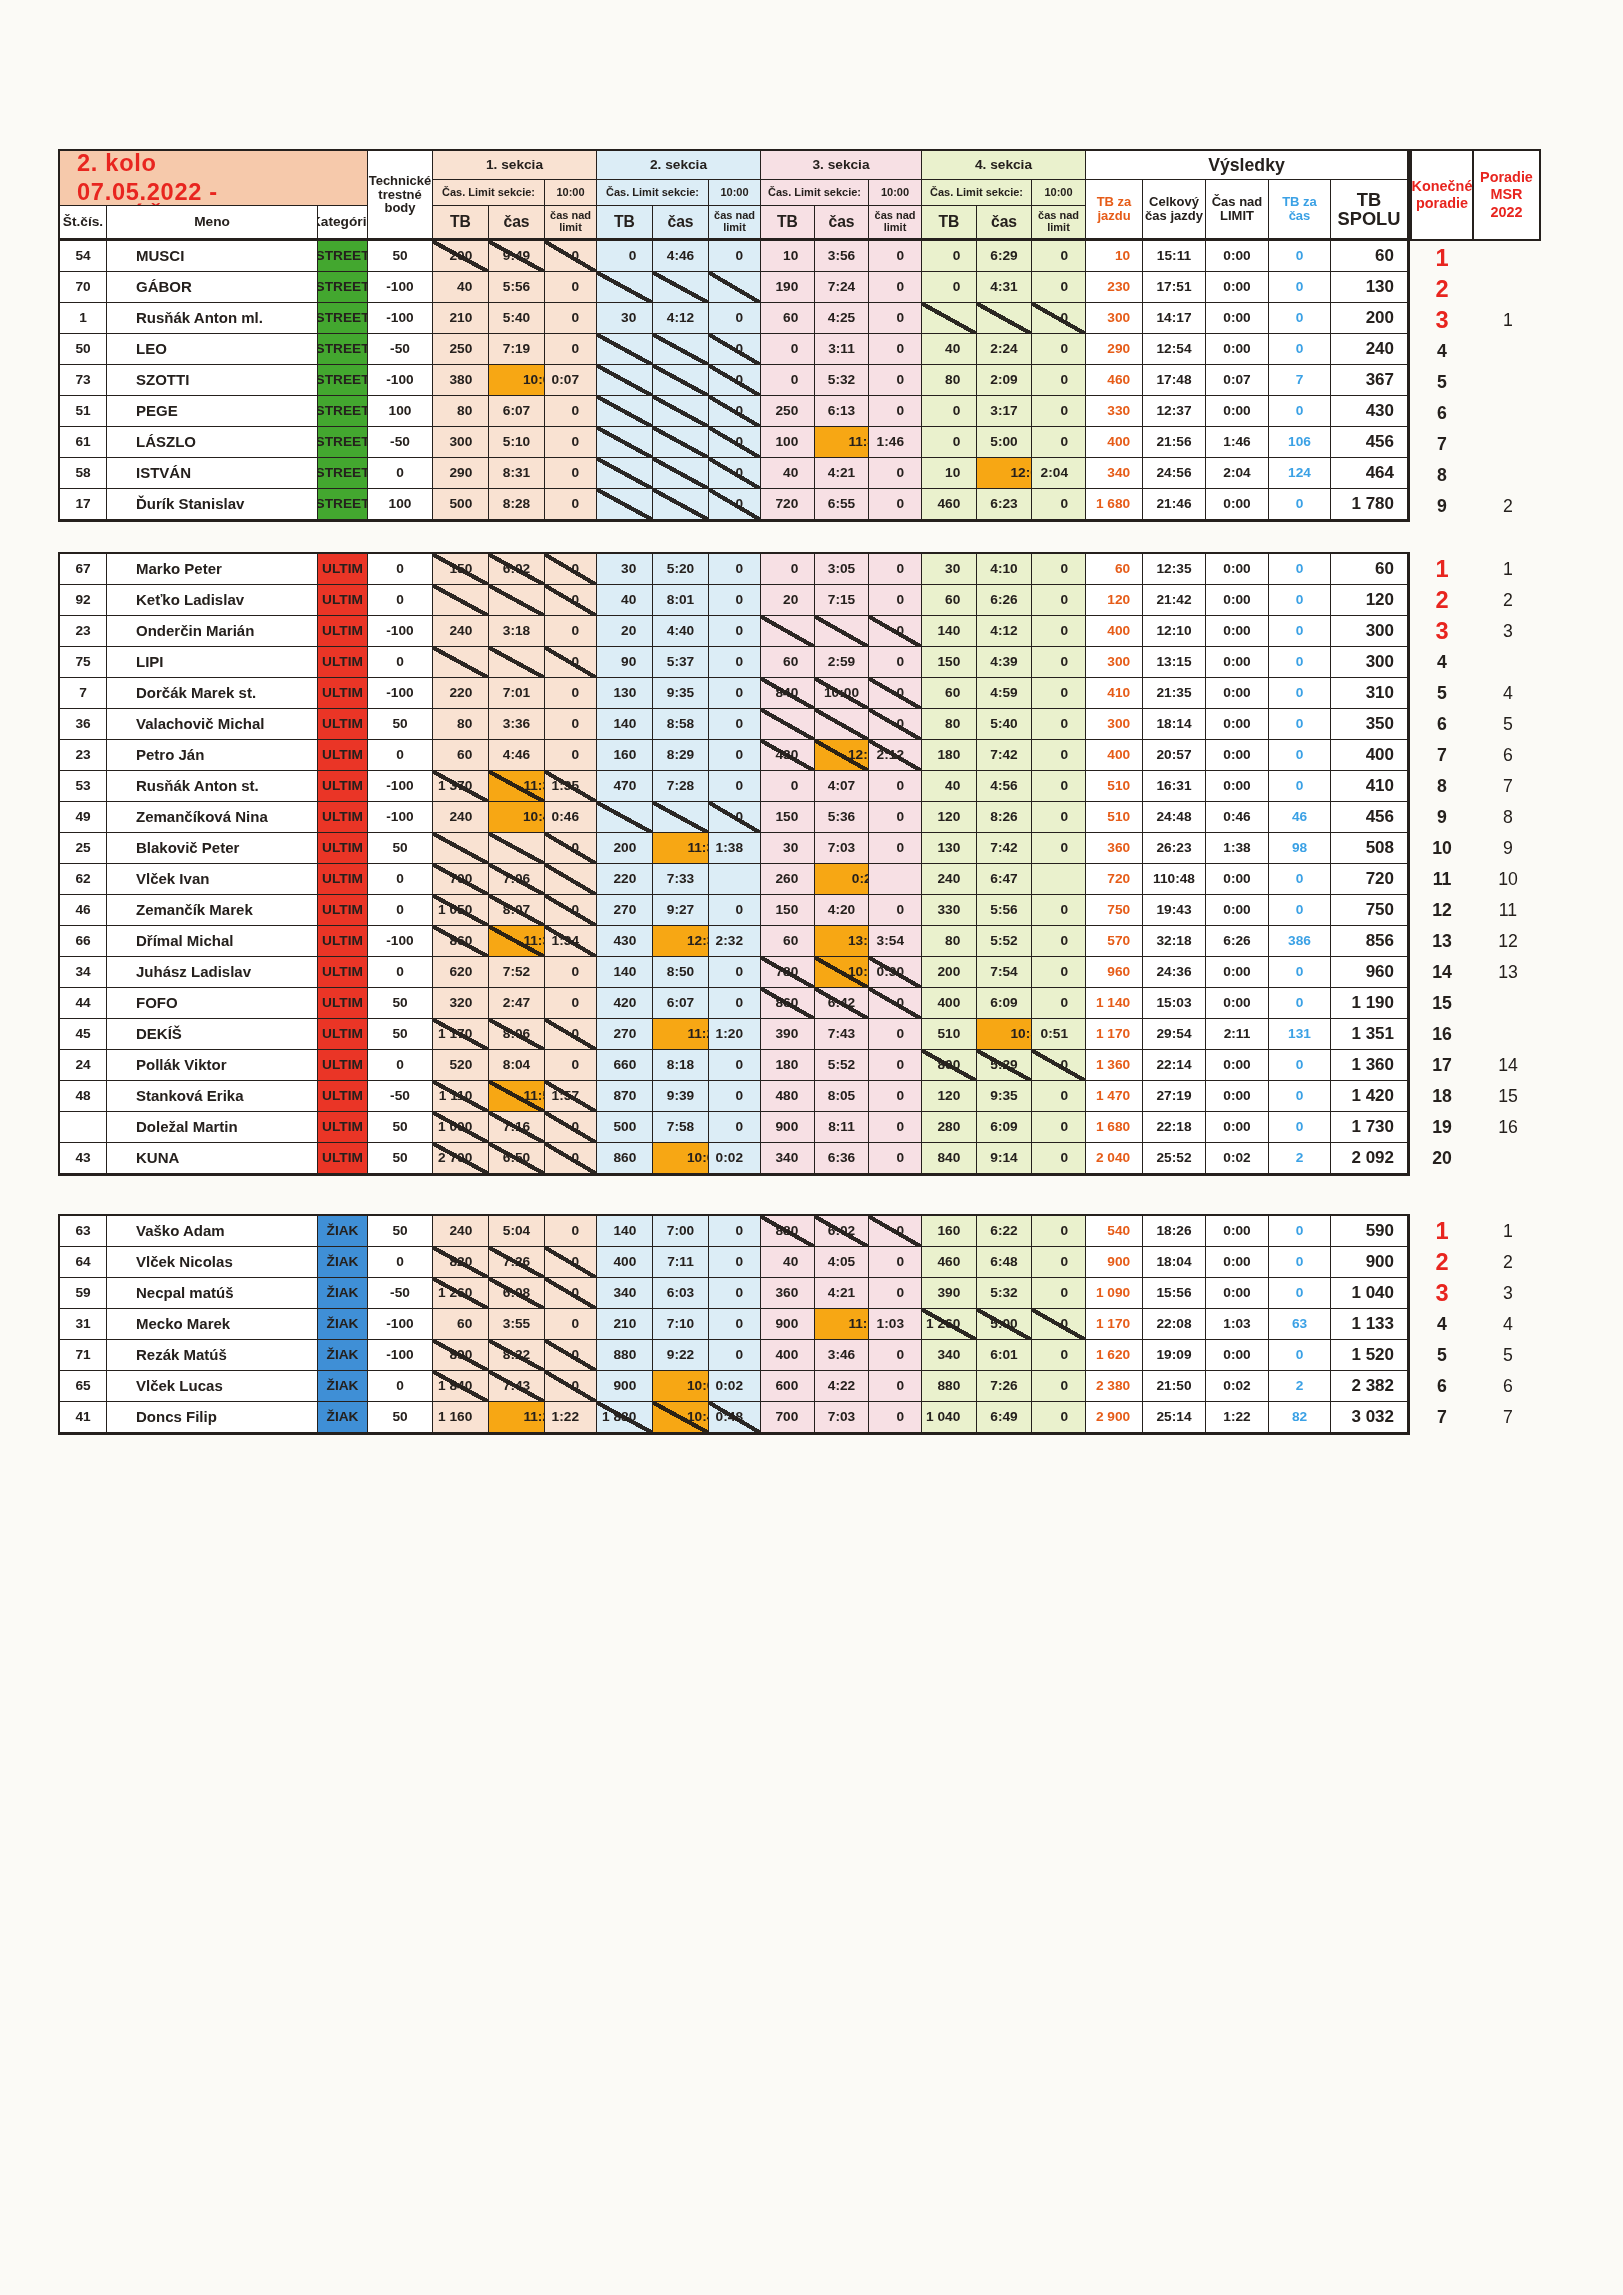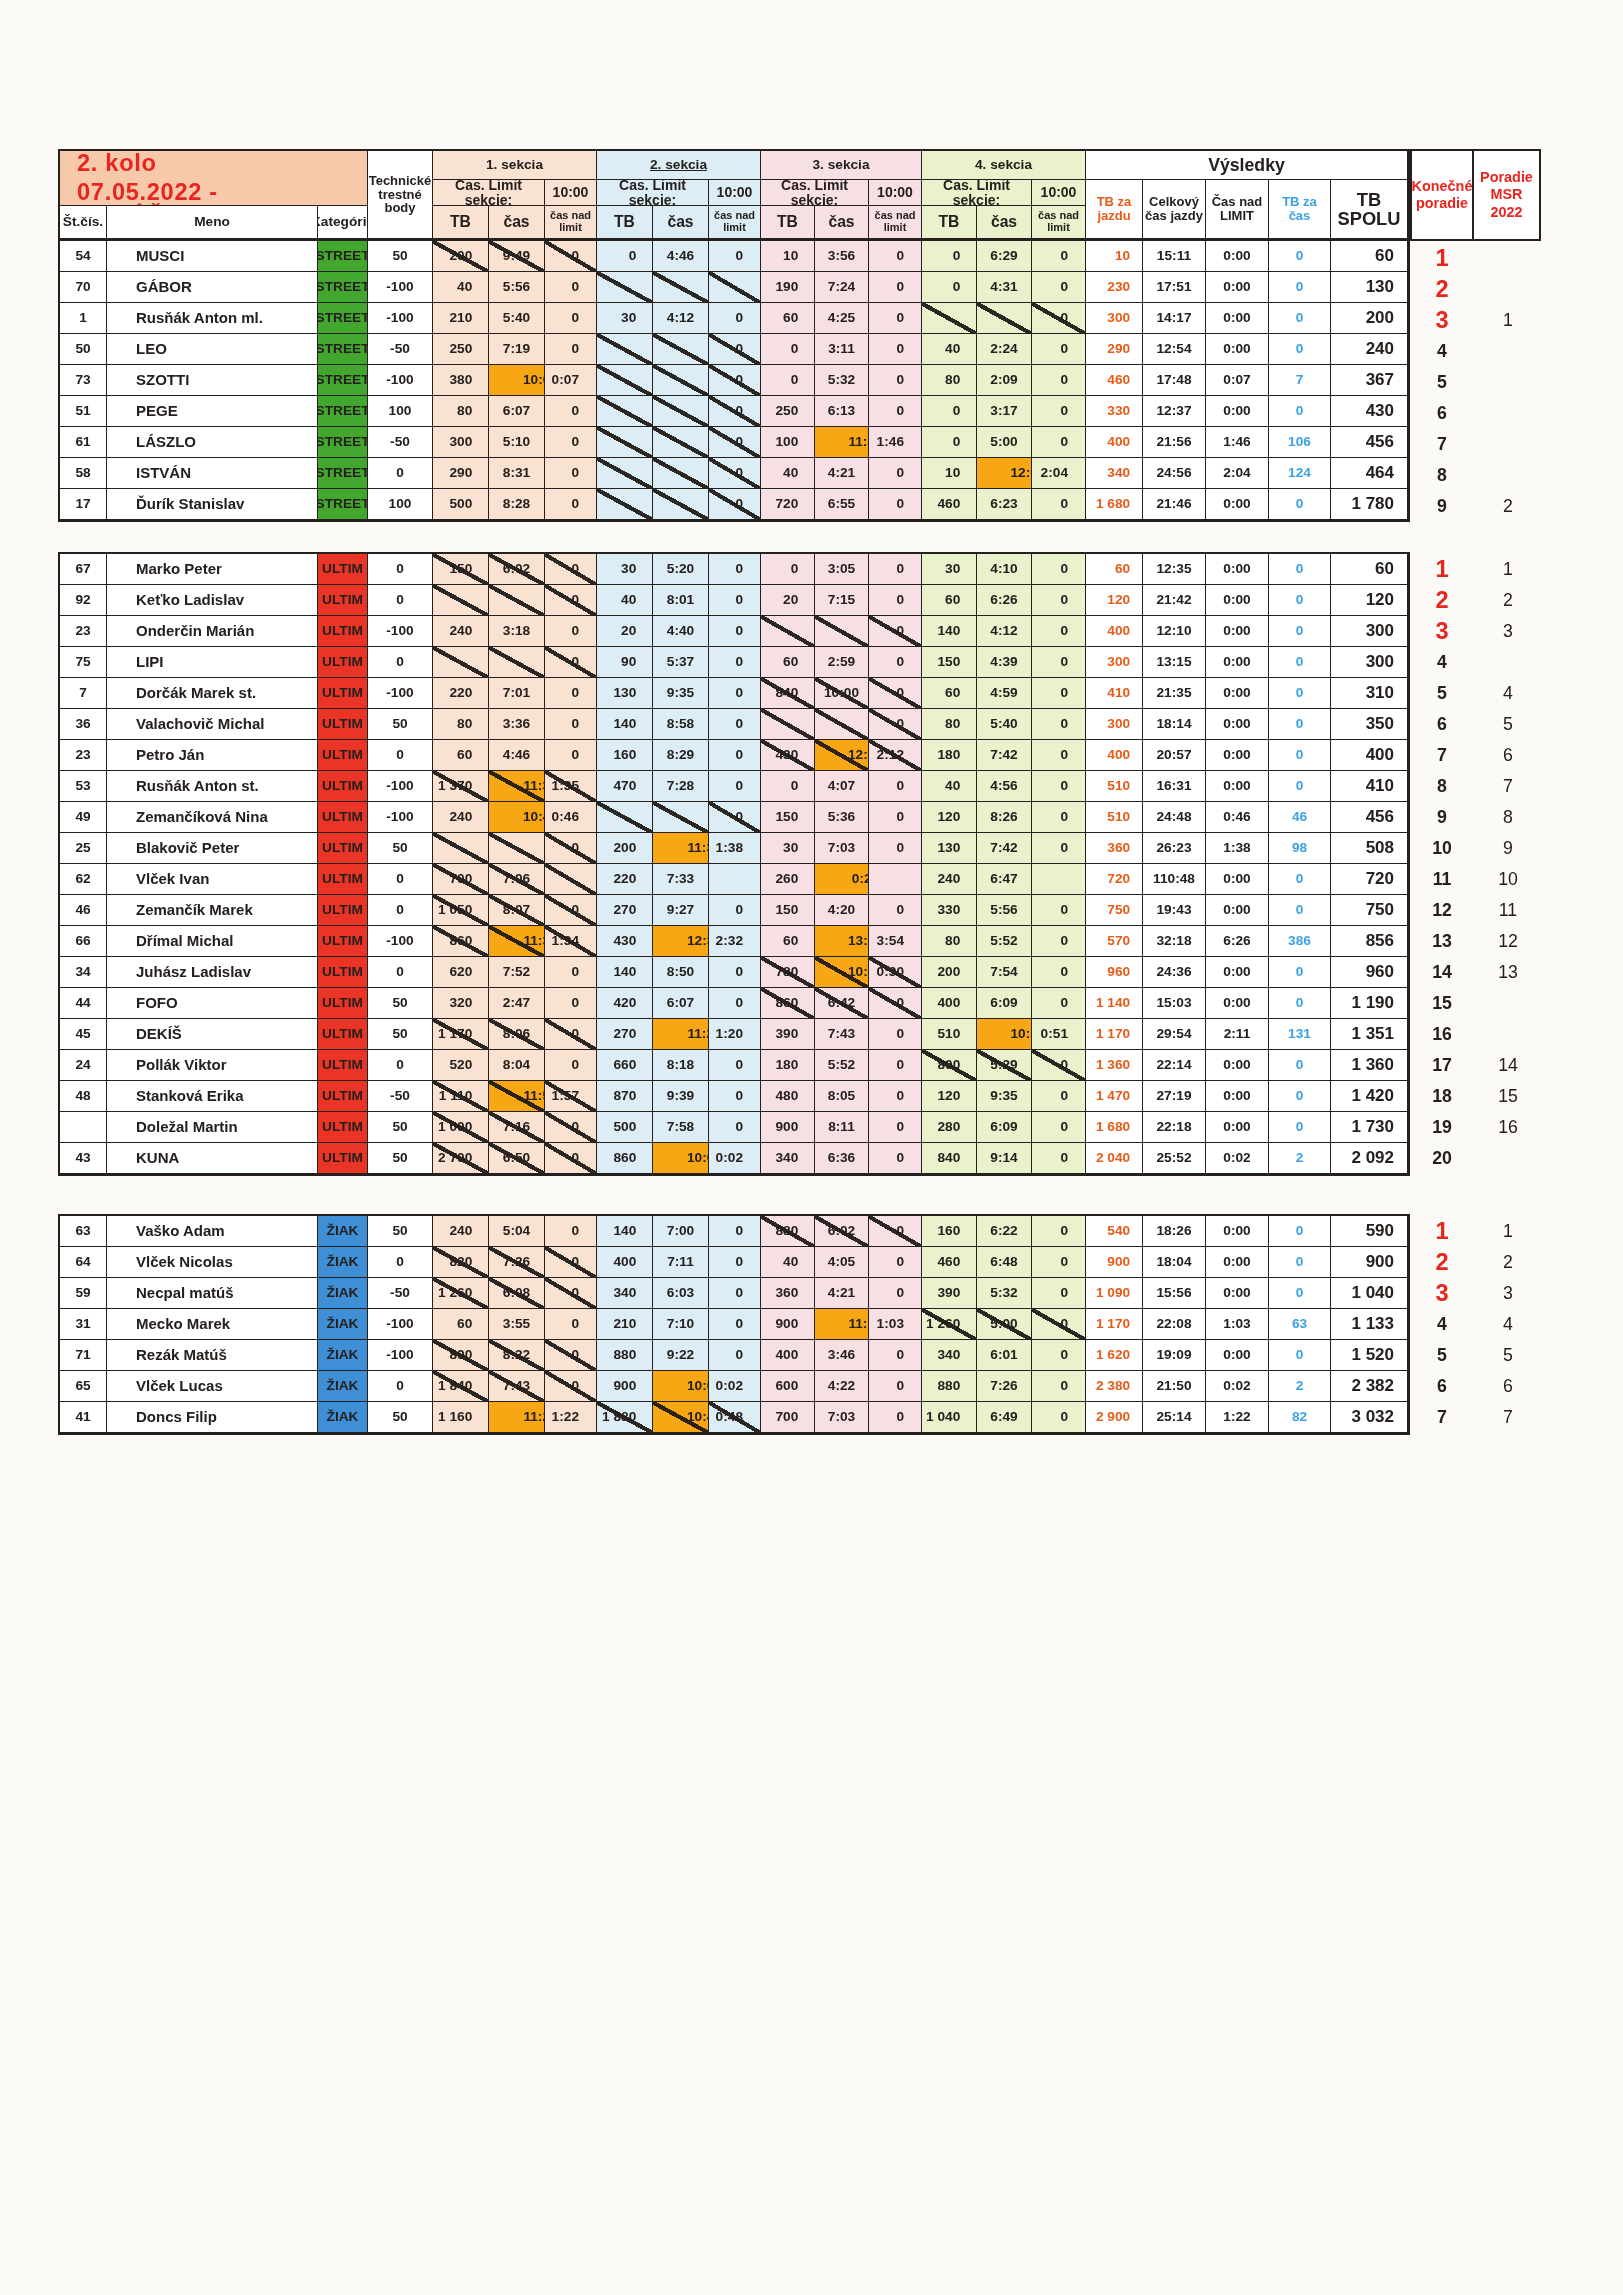--- a/index.html
+++ b/index.html
@@ -42,21 +42,21 @@
     background:#fff;
   }
   
   .title{
     background:var(--salmon);color:var(--red);
     flex-direction:column;align-items:flex-start;justify-content:center;
     padding-left:17px;font-size:23.6px;letter-spacing:0.7px;gap:3.9px;text-align:left;
   }
   .h-small{font-size:13.7px;}
   .h-tech{font-size:13px;padding:0 2.6px;}
-  .h-limit{font-size:14px;}
+  .h-limit{font-size:11px;}
   .h-sub-nad{font-size:11px;padding:0 1.3px;}
   .h-sub{font-size:15.7px;}
   .h-vysledky{font-size:17.7px;}
   .h-res{font-size:13px;padding:0 2px;}
   .h-res-jazda{color:var(--jazda);}
   .h-res-tbcas{color:var(--tbcas);}
   .h-res-spolu{font-size:18.3px;}
   
   .rank-hdr{display:flex;}
   .rank-box{
@@ -115,21 +115,21 @@
       <div class="cell h-res" style="grid-column:18;grid-row:2/4">Celkový čas jazdy</div>
       <div class="cell h-res" style="grid-column:19;grid-row:2/4">Čas nad LIMIT</div>
       <div class="cell h-res h-res-tbcas" style="grid-column:20;grid-row:2/4">TB za čas</div>
       <div class="cell h-res h-res-spolu" style="grid-column:21;grid-row:2/4">TB SPOLU</div>
     <div class="cell h-small s1" style="grid-area: 1 / 5 / auto / span 3;">1. sekcia</div>
         <div class="cell h-limit s1" style="grid-area: 2 / 5 / auto / span 2;">Čas. Limit sekcie:</div>
         <div class="cell h-limit s1" style="grid-area: 2 / 7;">10:00</div>
         <div class="cell h-sub s1" style="grid-area: 3 / 5;">TB</div>
         <div class="cell h-sub s1" style="grid-area: 3 / 6;">čas</div>
         <div class="cell h-sub-nad s1" style="grid-area: 3 / 7;">čas nad limit</div>
-        <div class="cell h-small s2" style="grid-area: 1 / 8 / auto / span 3; text-decoration: underline;">2. sekcia</div>
+        <div class="cell h-small s2" style="grid-area: 1 / 8 / auto / span 3;">2. sekcia</div>
         <div class="cell h-limit s2" style="grid-area: 2 / 8 / auto / span 2;">Čas. Limit sekcie:</div>
         <div class="cell h-limit s2" style="grid-area: 2 / 10;">10:00</div>
         <div class="cell h-sub s2" style="grid-area: 3 / 8;">TB</div>
         <div class="cell h-sub s2" style="grid-area: 3 / 9;">čas</div>
         <div class="cell h-sub-nad s2" style="grid-area: 3 / 10;">čas nad limit</div>
         <div class="cell h-small s3" style="grid-area: 1 / 11 / auto / span 3;">3. sekcia</div>
         <div class="cell h-limit s3" style="grid-area: 2 / 11 / auto / span 2;">Čas. Limit sekcie:</div>
         <div class="cell h-limit s3" style="grid-area: 2 / 13;">10:00</div>
         <div class="cell h-sub s3" style="grid-area: 3 / 11;">TB</div>
         <div class="cell h-sub s3" style="grid-area: 3 / 12;">čas</div>

